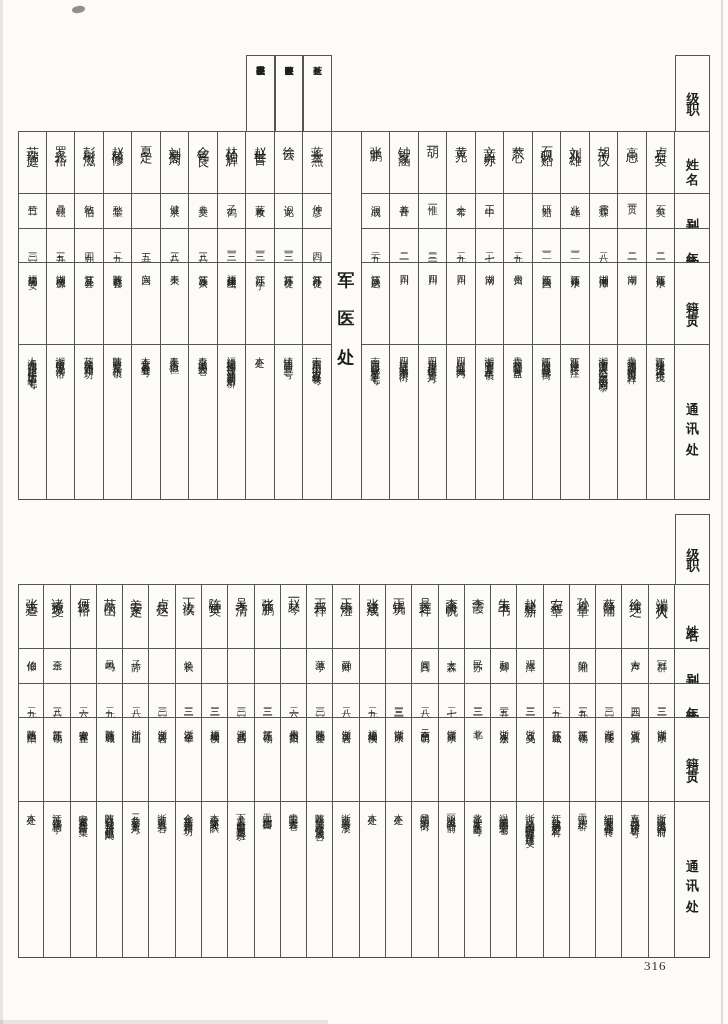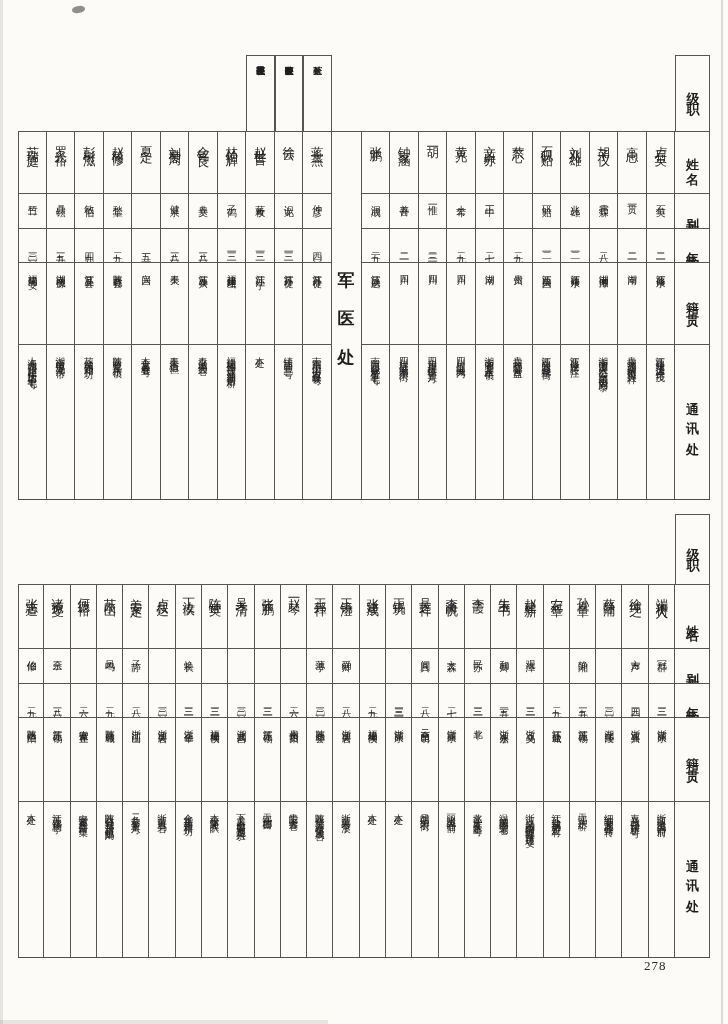--- a/index.html
+++ b/index.html
@@ -1029,19 +1029,19 @@
       </div>
       <div class="col headercol">
         <div class="cell rank boxed">级职</div>
         <div class="cell name">姓名</div>
         <div class="cell alias">别号</div>
         <div class="cell age">年龄</div>
         <div class="cell native">籍贯</div>
         <div class="cell address">通讯处</div>
       </div>
     </div>
-  <div class="page-number">278</div>
+  <div class="page-number">316</div>
 
   <div class="artifact a-right-edge"></div>
   <div class="artifact a-left-edge"></div>
   <div class="artifact a-topleft"></div>
   <div class="artifact a-bottom"></div>
 </div>
 
 </body></html>

